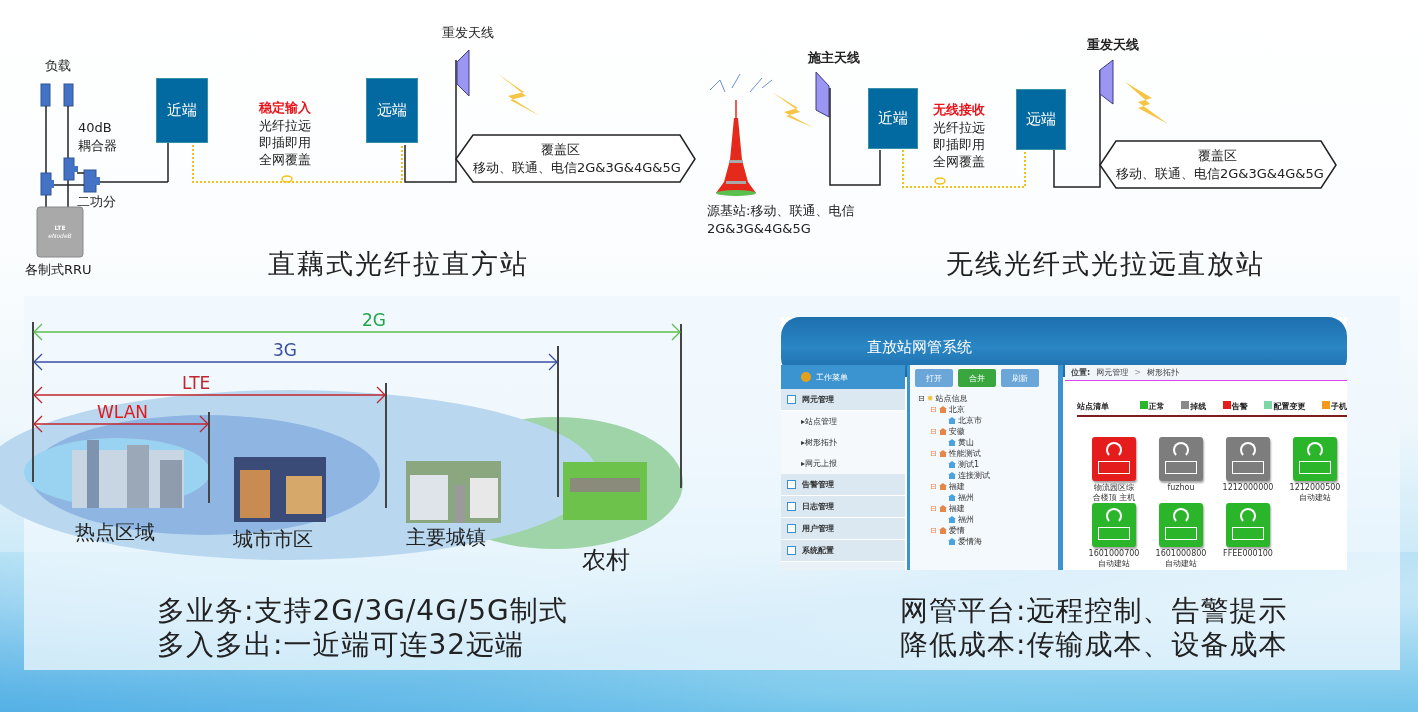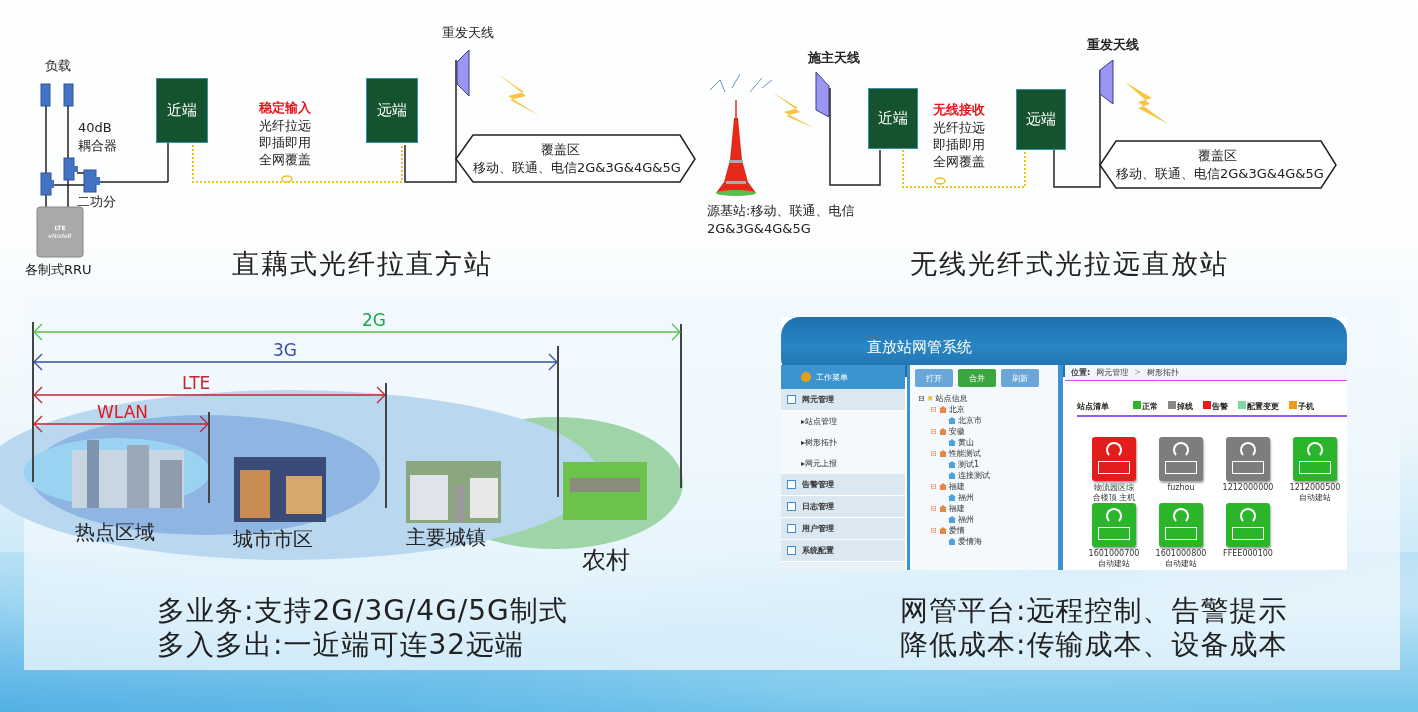--- a/index.html
+++ b/index.html
@@ -9,23 +9,23 @@
     background: linear-gradient(180deg, #ffffff 0%, #fbfdfe 35%, #eef7fc 60%, #bfe4f6 85%, #6fc3ea 100%);
   }
   .bg-wave { position: absolute; left: 0; right: 0; bottom: 0; height: 160px;
     background:
       linear-gradient(170deg, transparent 30%, rgba(90,180,230,.35) 50%, transparent 70%),
       linear-gradient(10deg, rgba(60,160,225,.55) 0%, rgba(140,210,240,.3) 40%, transparent 70%);
   }
   .panel { position: absolute; left: 24px; top: 296px; width: 1376px; height: 374px; background: rgba(240,248,253,.75); }
   .abs { position: absolute; }
   .t { position: absolute; white-space: nowrap; line-height: 1.2; }
-  .box { position: absolute; background: #14532d; border: 1px solid #3890a8; color: #fff; font-size: 15px;
+  .box { position: absolute; background: #0369a1; border: 1px solid #3890a8; color: #fff; font-size: 15px;
     display: flex; align-items: center; justify-content: center; }
-  .title-lg { font-size: 27px; letter-spacing: 2px; color: #222; }
+  .title-lg { font-size: 27px; letter-spacing: 2px; color: #222; margin-left: 36px; }
   .label-sm { font-size: 13px; color: #222; }
   .bold { font-weight: bold; }
   .red { color: #e8141b; font-weight: bold; }
   .bullet { font-size: 28px; color: #222; letter-spacing: 1px; }
   
   .nms { position: absolute; left: 781px; top: 317px; width: 566px; height: 253px; background: #fff; overflow: hidden; font-size: 8px; }
   .nms-head { height: 60px; background: linear-gradient(180deg, #1e6fae 0%, #2a86c4 50%, #1b6aa6 100%); color: #fff;
     font-size: 15px; display: flex; align-items: center; padding-left: 86px; border-radius: 19px; }
   .nms-side { position: absolute; left: 0; top: 48px; width: 124px; bottom: 0; background: #eaf1f7; }
   .nms-side .hdr { height: 24px; background: #3b93cf; color: #fff; display: flex; align-items: center; padding-left: 20px; gap: 5px; font-size: 8px; }
@@ -34,21 +34,21 @@
   .ico-list { width: 9px; height: 9px; border: 1px solid #3a8fd0; background: #fff; display: inline-block; }
   .ico-circle { width: 10px; height: 10px; border-radius: 50%; background: #e3a11b; display: inline-block; }
   .nms-tree { position: absolute; left: 126px; top: 48px; width: 156px; bottom: 0; background: #f4f9fd; border-right: 5px solid #3b93cf; border-left: 3px solid #3b93cf; }
   .btn { position: absolute; top: 4px; height: 18px; color: #fff; font-size: 8px; display: flex; align-items: center; justify-content: center; border-radius: 2px; }
   .tree-line { position: absolute; font-size: 8px; color: #333; white-space: nowrap; display: flex; align-items: center; gap: 2px; }
   .house { display: inline-block; width: 8px; height: 7px; position: relative; }
   .house::before { content: ""; position: absolute; left: 0; top: 0; border-left: 4px solid transparent; border-right: 4px solid transparent; border-bottom: 3px solid currentColor; }
   .house::after { content: ""; position: absolute; left: 1px; top: 3px; width: 6px; height: 4px; background: currentColor; }
   .nms-main { position: absolute; left: 284px; top: 48px; right: 0; bottom: 0; background: #fff; }
   .crumb { height: 16px; background: #f1f6fa; border-bottom: 1px solid #d946ef; display: flex; align-items: center; padding-left: 6px; gap: 6px; color: #444; }
-  .legend { position: absolute; top: 36px; left: 12px; right: 0; height: 16px; display: flex; align-items: center; gap: 10px; border-bottom: 2px solid #8b5cf6; padding-bottom: 3px; font-weight: bold; }
+  .legend { position: absolute; top: 36px; left: 12px; right: 0; height: 16px; display: flex; align-items: center; gap: 10px; border-bottom: 2px solid #7f1d1d; padding-bottom: 3px; font-weight: bold; justify-content: space-between; }
   .legend .sw { width: 8px; height: 8px; display: inline-block; margin-right: 1px; }
   .dev { position: absolute; width: 44px; height: 44px; border-radius: 3px; box-shadow: 1px 2px 2px rgba(0,0,0,.35); }
   .dev .ring { position: absolute; left: 14px; top: 5px; width: 16px; height: 16px; border: 2px solid #fff; border-radius: 50%; border-bottom-color: transparent; }
   .dev .bx { position: absolute; left: 6px; top: 24px; width: 32px; height: 13px; border: 1.5px solid #fff; }
   .dev-lbl { position: absolute; width: 70px; text-align: center; font-size: 8px; color: #333; line-height: 1.2; }
   svg text { font-family: "DejaVu Sans", sans-serif; }
 </style>
 </head>
 <body>
 

